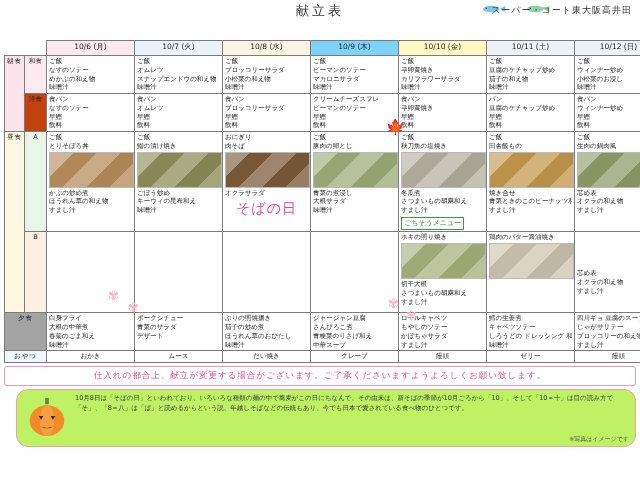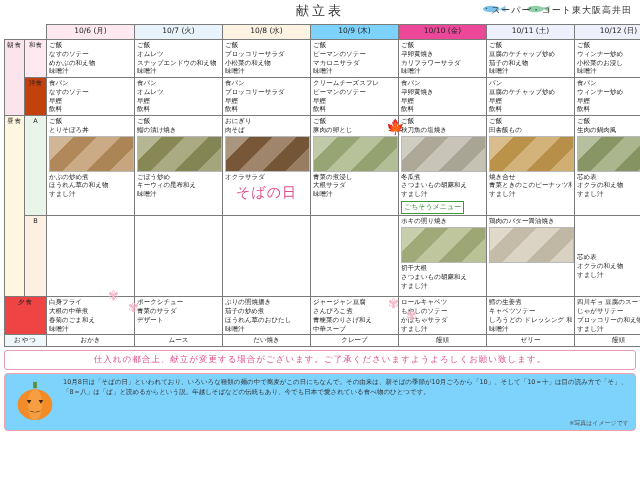--- a/index.html
+++ b/index.html
@@ -1,43 +1,43 @@
 <!DOCTYPE html>
 <html><head>
 <meta charset="utf-8">
 <style>
   html,body{margin:0;padding:0;background:#ffffff;}
   body{width:640px;height:491px;font-family:"DejaVu Sans","Liberation Sans",sans-serif;font-size:7px;color:#222;}
   .page{position:relative;width:640px;height:491px;overflow:hidden;}
 
   
-  .hdr{position:relative;height:24px;}
+  .hdr{position:relative;height:40px;}
   .hdr .title{position:absolute;left:0;right:0;top:2px;text-align:center;font-size:13px;letter-spacing:3px;color:#333;}
   .hdr .org{position:absolute;right:8px;top:4px;font-size:9px;color:#333;letter-spacing:1px;}
   .fish{position:absolute;top:4px;width:26px;height:10px;}
 
   table.menu{border-collapse:collapse;width:632px;margin:0 4px;table-layout:fixed;}
   table.menu td,table.menu th{border:1px solid #7b7b7b;vertical-align:top;padding:1px 2px;font-size:6.5px;line-height:1.35;}
   .daycol{width:88px;}
   .c1{width:20px;}
   .c2{width:22px;}
 
   
   tr.dayhead td{height:12px;text-align:center;font-size:7.5px;padding:1px 0;}
   .d-mon{background:#fde9ef;margin-top:25px;}
   .d-tue{background:#e9f3fb;}
   .d-wed{background:#fdf3e2;}
   .d-thu{background:#7dd3fc;margin-left:27px;}
-  .d-fri{background:#ec4899;}
+  .d-fri{background:#fef9c3;}
   .d-sat{background:#eef0fb;}
 
   .rowlbl{text-align:center;font-size:7.5px;letter-spacing:1px;vertical-align:middle;}
   .lbl-choshoku{background:#fce4ec;}
   .lbl-chushoku{background:#fff7e0;}
-  .lbl-yushoku{background:#ef4444;}
+  .lbl-yushoku{background:#a3a3a3;}
   .lbl-oyatsu{background:#eef7fb;}
   .sub-washoku{background:#fde9ef;text-align:center;vertical-align:middle;font-size:7px;}
   .sub-yoshoku{background:#c2410c;text-align:center;vertical-align:middle;font-size:7px;}
   .sub-a{background:#eaf5ea;text-align:center;vertical-align:middle;font-size:8px;}
   .sub-b{background:#fdf0e2;text-align:center;vertical-align:middle;font-size:8px;}
 
   .cell{min-height:10px;}
   .cell .ln{white-space:nowrap;overflow:hidden;}
   .rice{color:#111;}
 
@@ -51,21 +51,21 @@
   .ph.p5{background-color:#b6b1a0;}
   .ph.p6{background-color:#c59a4e;}
   .ph.p7{background-color:#8f9e6a;}
   .ph.p8{background-color:#a9b37e;}
   .ph.p10{background-color:#cfc6b2;}
 
   .sobaday{color:#e0508f;font-size:14px;text-align:center;letter-spacing:1px;padding-top:2px;}
   .greenbox{border:1px solid #3a9b3a;color:#2f8f2f;font-size:7px;padding:1px 2px;display:inline-block;}
 
   .note{margin:3px 4px 0 4px;border:1px solid #e49bb5;border-radius:3px;text-align:center;color:#e0508f;font-size:8.5px;padding:3px 12px;letter-spacing:1px;}
-  .footer{position:relative;margin:3px 4px 0 4px;border:1px solid #f0a0a8;border-radius:4px;height:56px;background:#7dd3fc;}
+  .footer{position:relative;margin:3px 4px 0 16px;border:1px solid #f0a0a8;border-radius:12px;height:56px;background:#bef264;}
   .footer .txt{position:absolute;left:58px;right:6px;top:4px;font-size:6.5px;line-height:1.5;color:#333;}
   .footer .imgnote{position:absolute;right:6px;bottom:2px;font-size:6px;color:#555;}
   .pumpkin{position:absolute;left:10px;top:6px;width:40px;height:42px;}
 
   .sakura{position:absolute;color:#f7b8c8;font-size:13px;}
   .maple{position:absolute;color:#e2663a;font-size:15px;}
 </style>
 </head>
 <body>
 

